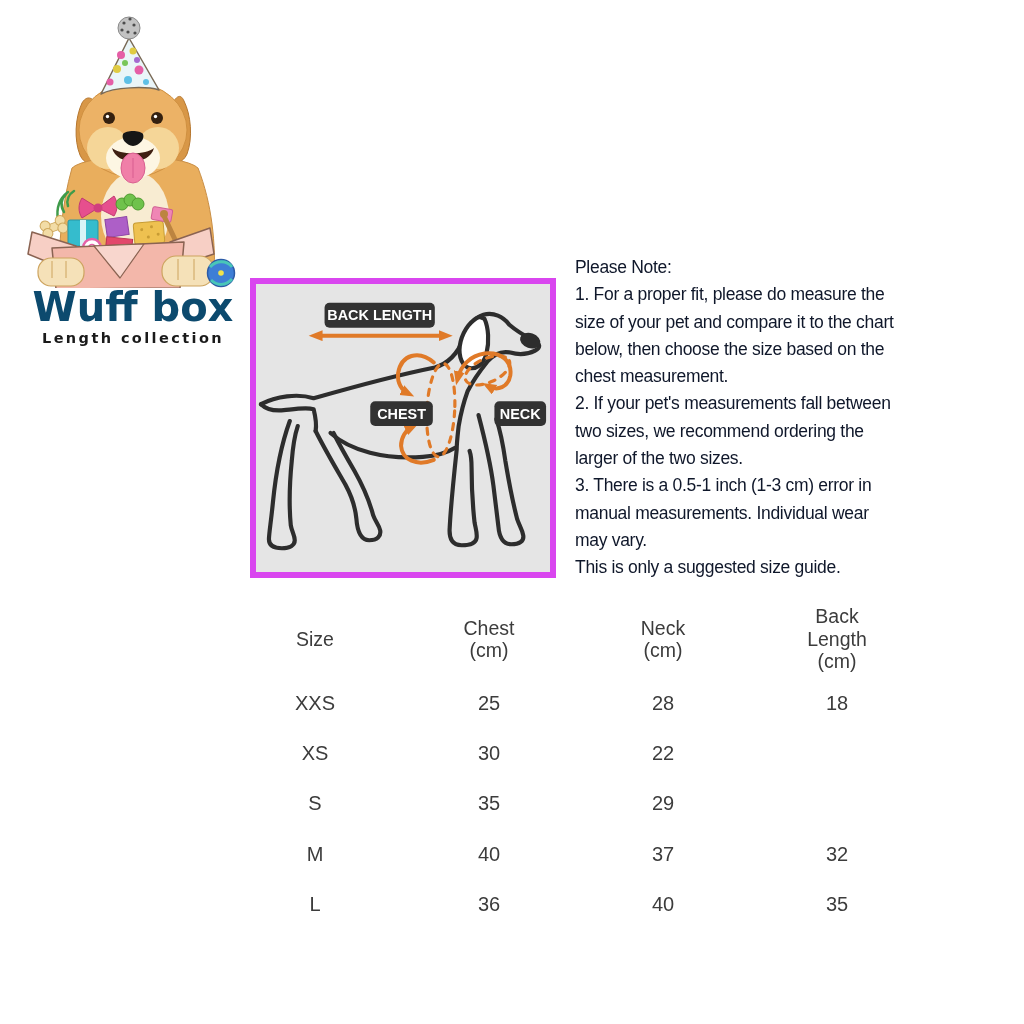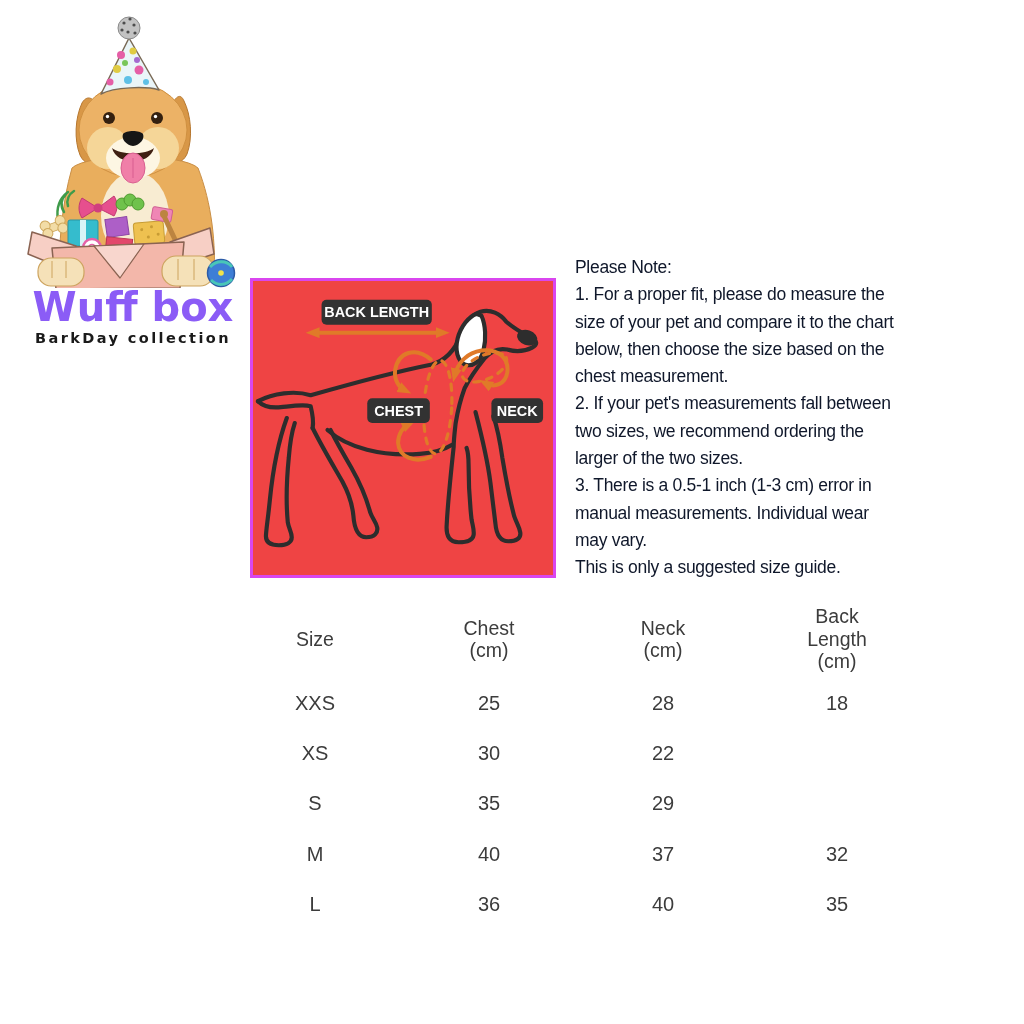--- a/index.html
+++ b/index.html
@@ -4,28 +4,28 @@
 <style>
   html,body{margin:0;padding:0;background:#fff;}
   .page{position:relative;width:1024px;height:1024px;background:#ffffff;overflow:hidden;
         font-family:"Liberation Sans",sans-serif;}
 
   
   .logo{position:absolute;left:22px;top:8px;width:222px;}
   .logo svg{display:block;}
   .logo-title{position:absolute;left:-12px;top:276px;width:246px;text-align:center;
               font-family:"DejaVu Sans",sans-serif;font-weight:bold;font-size:40px;
-              color:#8b5cf6;letter-spacing:0px;}
+              color:#0c4a6e;letter-spacing:0px;}
   .logo-subtitle{position:absolute;left:-12px;top:322px;width:246px;text-align:center;
               font-family:"DejaVu Sans",sans-serif;font-weight:bold;font-size:14.5px;
               color:#1a1a1a;letter-spacing:2.4px;}
 
   
   .diagram-panel{position:absolute;left:250px;top:278px;width:306px;height:300px;
-                 background:#ef4444;border:3px solid #d946ef;box-sizing:border-box;}
+                 background:#e5e5e5;border:6px solid #d946ef;box-sizing:border-box;}
   .diagram-panel svg{display:block;}
 
   
   .note{position:absolute;left:575px;top:254px;width:420px;
         font-size:17.5px;line-height:27.3px;letter-spacing:-0.3px;
         color:#0f172a;white-space:pre-line;}
 
   
   .size-table{position:absolute;left:228px;top:600px;width:696px;color:#3c3c3c;}
   .trow{display:grid;grid-template-columns:174px 174px 174px 174px;}
@@ -135,21 +135,21 @@
       </g>
 
       <g>
         <circle cx="199" cy="265" r="13.5" fill="#3e7ed6" stroke="#2c5ba6" stroke-width="1.5"></circle>
         <path d="M 188,259 C 194,252 205,252 210,259" stroke="#49c6b8" stroke-width="3" fill="none"></path>
         <path d="M 189,272 C 195,278 204,278 210,271" stroke="#49c6b8" stroke-width="3" fill="none"></path>
         <circle cx="199" cy="265" r="2.8" fill="#f0e24c"></circle>
       </g>
     </svg>
     <div class="logo-title">Wuff box</div>
-    <div class="logo-subtitle">BarkDay collection</div>
+    <div class="logo-subtitle">Length collection</div>
   </div>
 
   <div class="diagram-panel">
     <svg width="304" height="298" viewBox="0 0 306 300">
       <defs>
         <marker id="ah" markerUnits="userSpaceOnUse" markerWidth="16" markerHeight="14" refX="7" refY="5.5" orient="auto-start-reverse">
           <path d="M0,0 L14,5.5 L0,11 Z" fill="#E07A28"></path>
         </marker>
       </defs>
 

